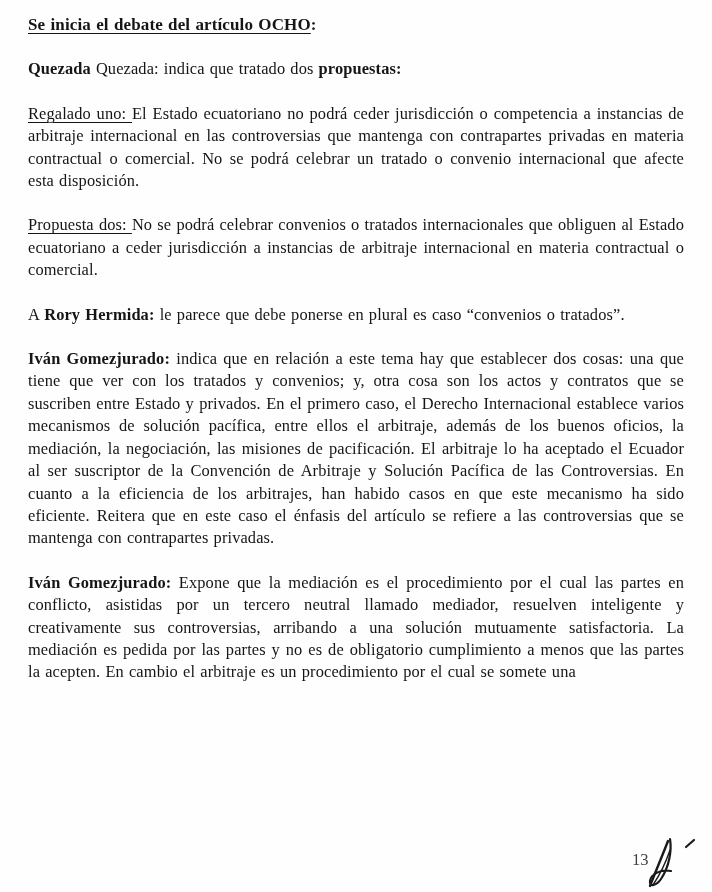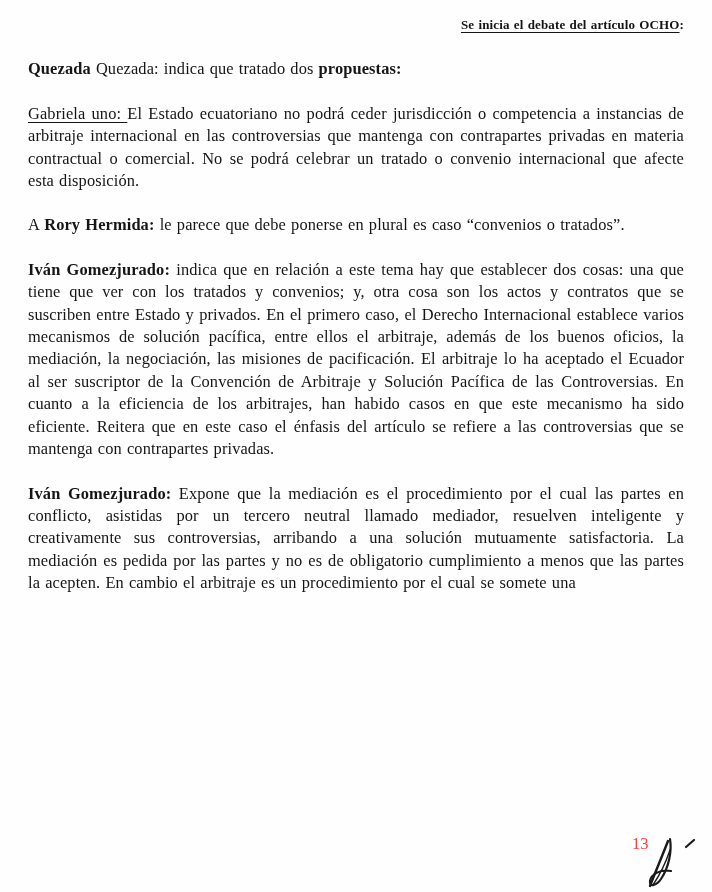--- a/index.html
+++ b/index.html
@@ -21,61 +21,62 @@
   .doc-body { width: 100%; }
   .para {
     margin: 0 0 22px 0;
     font-size: 16.4px;
     line-height: 22.4px;
     text-align: justify;
     letter-spacing: 0.12px;
     word-spacing: 0.9px;
   }
   .para.title {
-    text-align: right;
-    font-size: 13px;
+    text-align: left;
+    font-size: 17px;
   }
   .b { font-weight: bold; }
   .u {
     text-decoration: underline;
     text-decoration-thickness: 1.4px;
     text-underline-offset: 2.5px;
   }
   .footer {
     position: absolute;
     left: 616px;
     top: 830px;
     width: 92px;
     height: 62px;
   }
   .page-number {
     position: absolute;
     left: 16px;
-    top: 4px;
+    top: 20px;
     font-size: 16.5px;
-    color: #ef4444;
+    color: #404040;
     text-align: center;
   }
   .signature-svg {
     position: absolute;
     left: 24px;
     top: 6px;
     width: 60px;
     height: 56px;
   }
 </style>
 </head>
 <body>
 
 <div class="page">
 
   <div class="doc-body">
       <p class="para title"><span class="b u">Se inicia el debate del artículo OCHO</span><span class="b">:</span></p>
       <p class="para"><span class="b">Quezada</span><span> Quezada: indica que tratado dos </span><span class="b">propuestas:</span></p>
-      <p class="para"><span class="u">Gabriela uno: </span><span>El Estado ecuatoriano no podrá ceder jurisdicción o competencia a instancias de arbitraje internacional en las controversias que mantenga con contrapartes privadas en materia contractual o comercial. No se podrá celebrar un tratado o convenio internacional que afecte esta disposición.</span></p>
+      <p class="para"><span class="u">Regalado uno: </span><span>El Estado ecuatoriano no podrá ceder jurisdicción o competencia a instancias de arbitraje internacional en las controversias que mantenga con contrapartes privadas en materia contractual o comercial. No se podrá celebrar un tratado o convenio internacional que afecte esta disposición.</span></p>
+      <p class="para"><span class="u">Propuesta dos: </span><span>No se podrá celebrar convenios o tratados internacionales que obliguen al Estado ecuatoriano a ceder jurisdicción a instancias de arbitraje internacional en materia contractual o comercial.</span></p>
       <p class="para"><span>A </span><span class="b">Rory Hermida:</span><span> le parece que debe ponerse en plural es caso “convenios o tratados”.</span></p>
       <p class="para"><span class="b">Iván Gomezjurado:</span><span> indica que en relación a este tema hay que establecer dos cosas: una que tiene que ver con los tratados y convenios; y, otra cosa son los actos y contratos que se suscriben entre Estado y privados. En el primero caso, el Derecho Internacional establece varios mecanismos de solución pacífica, entre ellos el arbitraje, además de los buenos oficios, la mediación, la negociación, las misiones de pacificación. El arbitraje lo ha aceptado el Ecuador al ser suscriptor de la Convención de Arbitraje y Solución Pacífica de las Controversias. En cuanto a la eficiencia de los arbitrajes, han habido casos en que este mecanismo ha sido eficiente. Reitera que en este caso el énfasis del artículo se refiere a las controversias que se mantenga con contrapartes privadas.</span></p>
       <p class="para"><span class="b">Iván Gomezjurado:</span><span> Expone que la mediación es el procedimiento por el cual las partes en conflicto, asistidas por un tercero neutral llamado mediador, resuelven inteligente y creativamente sus controversias, arribando a una solución mutuamente satisfactoria. La mediación es pedida por las partes y no es de obligatorio cumplimiento a menos que las partes la acepten. En cambio el arbitraje es un procedimiento por el cual se somete una</span></p>
     </div>
 
   <div class="footer">
     <span class="page-number">13</span>
     <svg class="signature-svg" viewBox="0 0 60 56" fill="none" xmlns="http://www.w3.org/2000/svg">
 
       <path d="M10,50 C15,37 23,18 28,5" stroke="#1a1a1a" stroke-width="2.4" stroke-linecap="round"></path>

